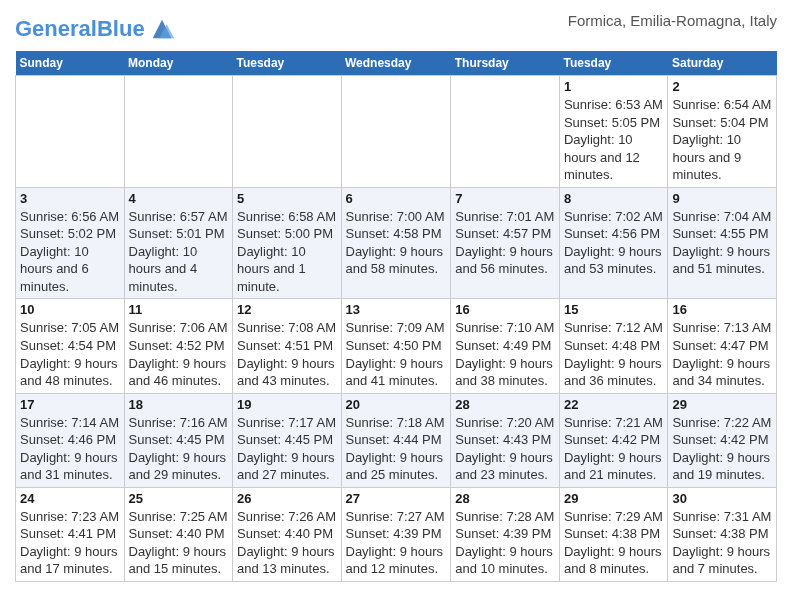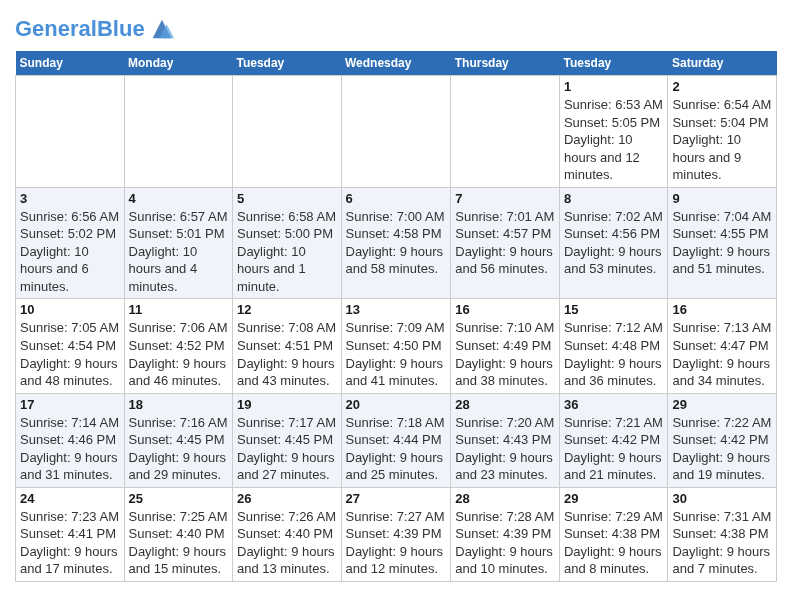--- a/index.html
+++ b/index.html
@@ -103,20 +103,21 @@
             <span>General</span><span style="color:#4a90d9;">Blue</span>
           </span>
           <svg class="logo-icon" viewBox="0 0 30 30">
             <polygon points="5,25 15,5 25,25" fill="#2c6db5" opacity="0.85"></polygon>
             <polygon points="12,25 20,10 28,25" fill="#5ba3e0" opacity="0.7"></polygon>
           </svg>
         </div>
       </div>
     </div>
     <div class="title-section">
+      <div class="location-subtitle">Formica, Emilia-Romagna, Italy</div>
     </div>
   </div>
 
   <table class="calendar-table">
     <thead>
       <tr>
         <th>Sunday</th>
         <th>Monday</th>
         <th>Tuesday</th>
         <th>Wednesday</th>
@@ -216,21 +217,21 @@
           </td>
           <td>
             <span class="day-number">20</span>
             <div class="day-info">Sunrise: 7:18 AM<br>Sunset: 4:44 PM<br>Daylight: 9 hours and 25 minutes.</div>
           </td>
           <td>
             <span class="day-number">28</span>
             <div class="day-info">Sunrise: 7:20 AM<br>Sunset: 4:43 PM<br>Daylight: 9 hours and 23 minutes.</div>
           </td>
           <td>
-            <span class="day-number">36</span>
+            <span class="day-number">22</span>
             <div class="day-info">Sunrise: 7:21 AM<br>Sunset: 4:42 PM<br>Daylight: 9 hours and 21 minutes.</div>
           </td>
           <td>
             <span class="day-number">29</span>
             <div class="day-info">Sunrise: 7:22 AM<br>Sunset: 4:42 PM<br>Daylight: 9 hours and 19 minutes.</div>
           </td>
         </tr>
         <tr>
           <td>
             <span class="day-number">24</span>

